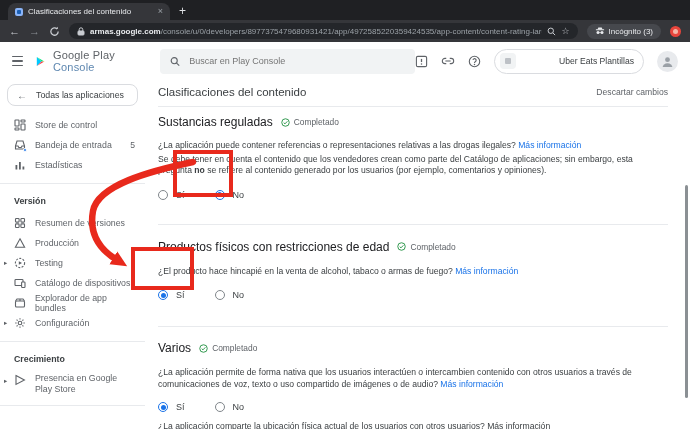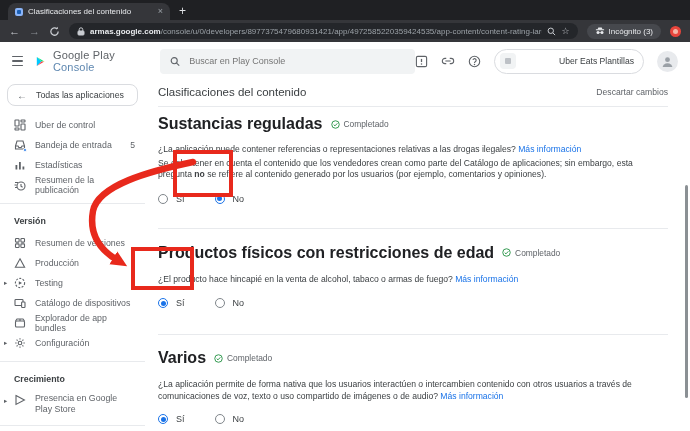--- a/index.html
+++ b/index.html
@@ -74,21 +74,21 @@
   .two-line { line-height:11px; }
 
   
   .main { position:absolute; top:80px; left:145px; right:0; bottom:0; background:#fff;
     padding:6px 22px 0 13px; }
   .titlerow { display:flex; align-items:center; justify-content:space-between; }
   .pagetitle { font-size:11.5px; color:#3c4043; }
   .discard { font-size:8.6px; color:#5f6368; }
   .mdivider { height:1px; background:#e8eaed; margin-top:8px; }
   .sect-head { display:flex; align-items:center; gap:8px; }
-  .sect-title { font-size:16px; font-weight:bold; color:#202124; }
+  .sect-title { font-size:12px; font-weight:normal; color:#202124; }
   .status { display:flex; align-items:center; gap:4px; font-size:8.4px; color:#5f6368; }
   .checkico { width:9px; height:9px; }
   .q { font-size:8.6px; color:#3c4043; line-height:11.5px; max-width:520px; }
   .q a, .morelink { color:#1a73e8; text-decoration:none; }
   .note { font-size:8.6px; color:#3c4043; line-height:11px; max-width:520px; }
   .radios { display:flex; align-items:center; gap:30px; }
   .radio { display:flex; align-items:center; gap:8px; font-size:9px; color:#3c4043; }
   .rb { width:10px; height:10px; border-radius:50%; border:1.4px solid #80868b; position:relative; }
   .rb.selected { border-color:#1a73e8; }
   .rb.selected::after { content:""; position:absolute; inset:1.5px; border-radius:50%; background:#1a73e8; }
@@ -217,48 +217,40 @@
       <span>Todas las aplicaciones</span>
     </div>
     <div class="snav">
       <div class="sitem">
         <svg class="sicon" viewBox="0 0 12 12" fill="none" stroke="currentColor" stroke-width="1.1">
           <rect x="1" y="1" width="4" height="6" rx="0.6"></rect>
             <rect x="1" y="9" width="4" height="2" rx="0.6"></rect>
           <rect x="7" y="1" width="4" height="2" rx="0.6"></rect>
             <rect x="7" y="5" width="4" height="6" rx="0.6"></rect>
         </svg>
-        <span class="slabel">Uber de control</span>
+        <span class="slabel">Store de control</span>
       </div>
       <div class="sitem">
         <span class="sicon">
           <svg viewBox="0 0 12 12" width="12" height="12" fill="none" stroke="currentColor" stroke-width="1.1">
             <path d="M1.5 7 L3 2 h6 l1.5 5 v3 h-9 Z"></path>
               <path d="M1.5 7 h2.5 l0.8 1.5 h2.4 L8 7 h2.5"></path>
           </svg>
           <span class="inbox-dot"></span>
         </span>
         <span class="slabel">Bandeja de entrada</span>
         <span class="sbadge">5</span>
       </div>
       <div class="sitem">
         <svg class="sicon" viewBox="0 0 12 12" fill="currentColor">
           <rect x="1.5" y="6" width="1.8" height="4.5"></rect>
             <rect x="5" y="3" width="1.8" height="7.5"></rect>
             <rect x="8.5" y="7.5" width="1.8" height="3"></rect>
         </svg>
         <span class="slabel">Estadísticas</span>
-      </div>
-      <div class="sitem">
-        <svg class="sicon" viewBox="0 0 12 12" fill="none" stroke="currentColor" stroke-width="1.1">
-          <circle cx="7" cy="7" r="4"></circle>
-            <path d="M7 5 v2.3 l1.6 1"></path>
-            <path d="M1 3.5 h3 M0.5 6 h2 M1 8.5 h2"></path>
-        </svg>
-        <span class="slabel">Resumen de la publicación</span>
       </div>
     </div>
     <div class="sdivider"></div>
     <div class="ssection">Versión</div>
     <div class="snav" style="margin-top:2px;">
       <div class="sitem">
         <svg class="sicon" viewBox="0 0 12 12" fill="none" stroke="currentColor" stroke-width="1.1">
           <rect x="1.5" y="1.5" width="3.6" height="3.6" rx="0.8"></rect>
             <rect x="6.9" y="1.5" width="3.6" height="3.6" rx="0.8"></rect>
           <rect x="1.5" y="6.9" width="3.6" height="3.6" rx="0.8"></rect>

